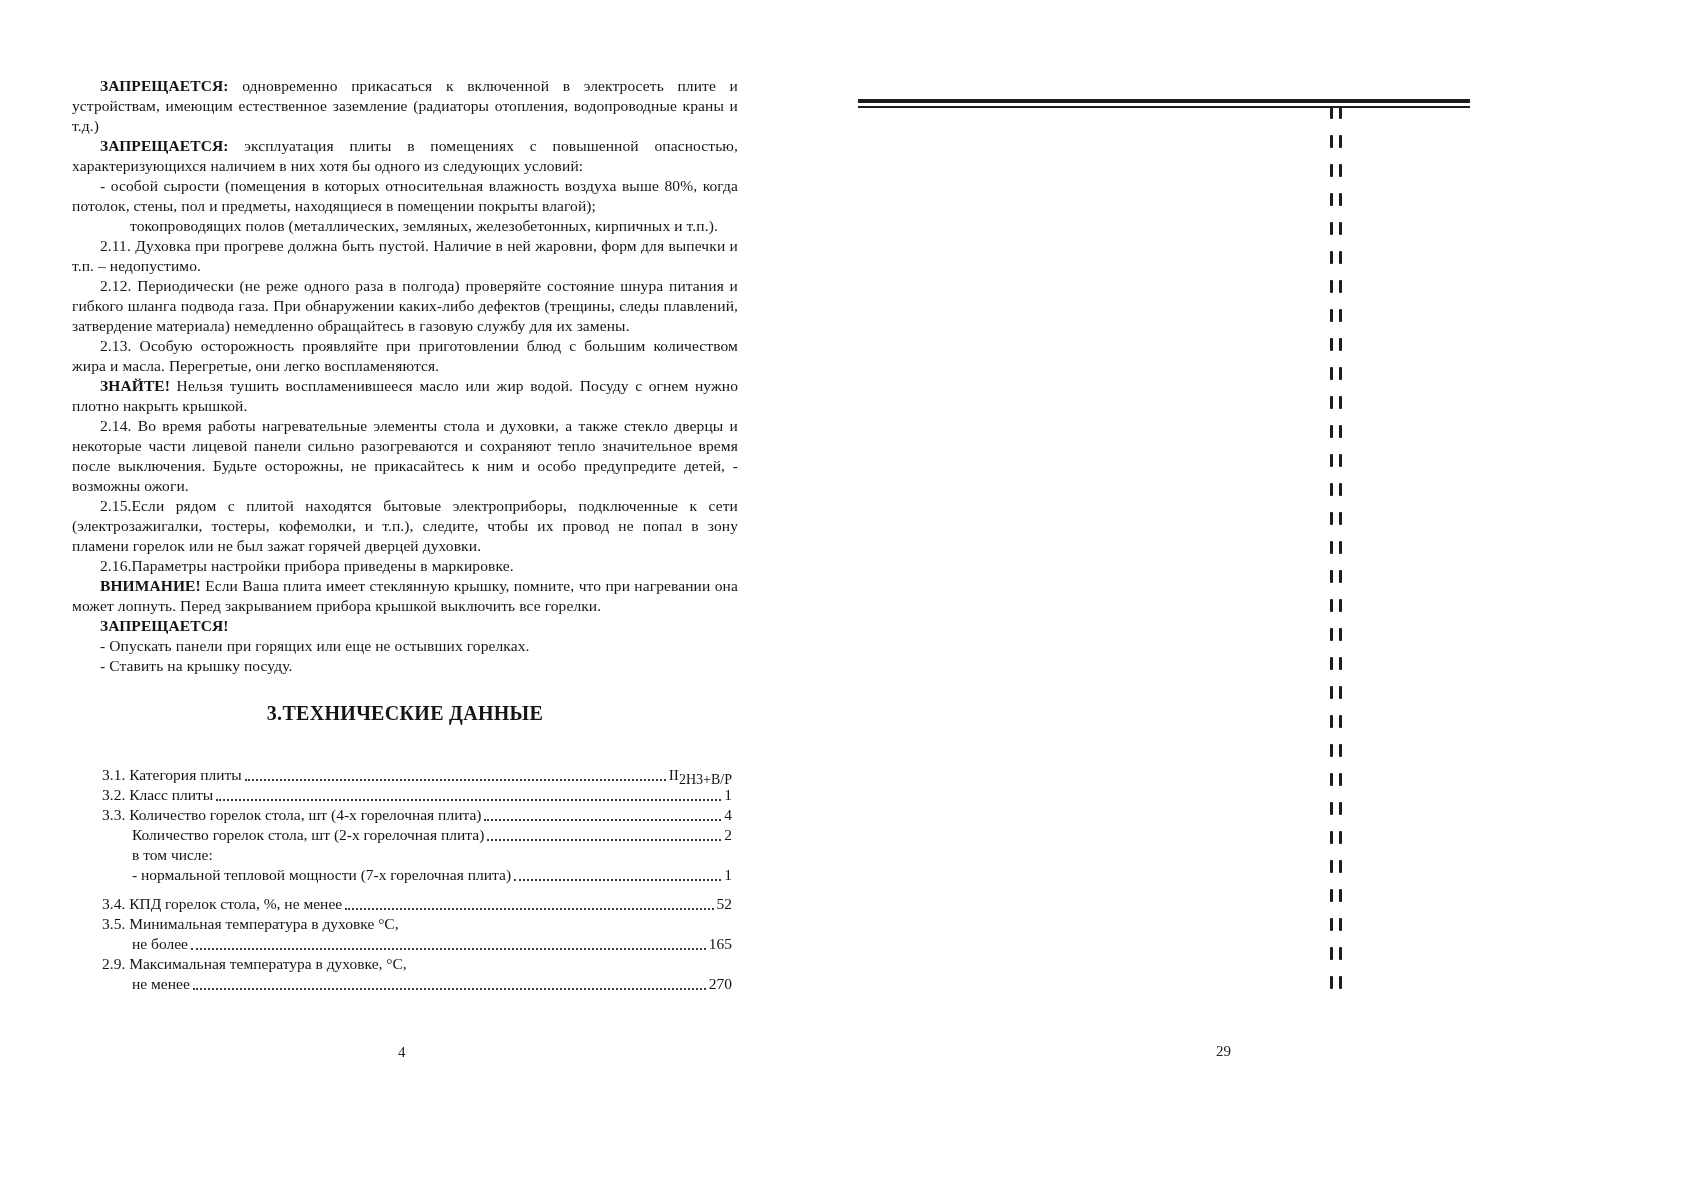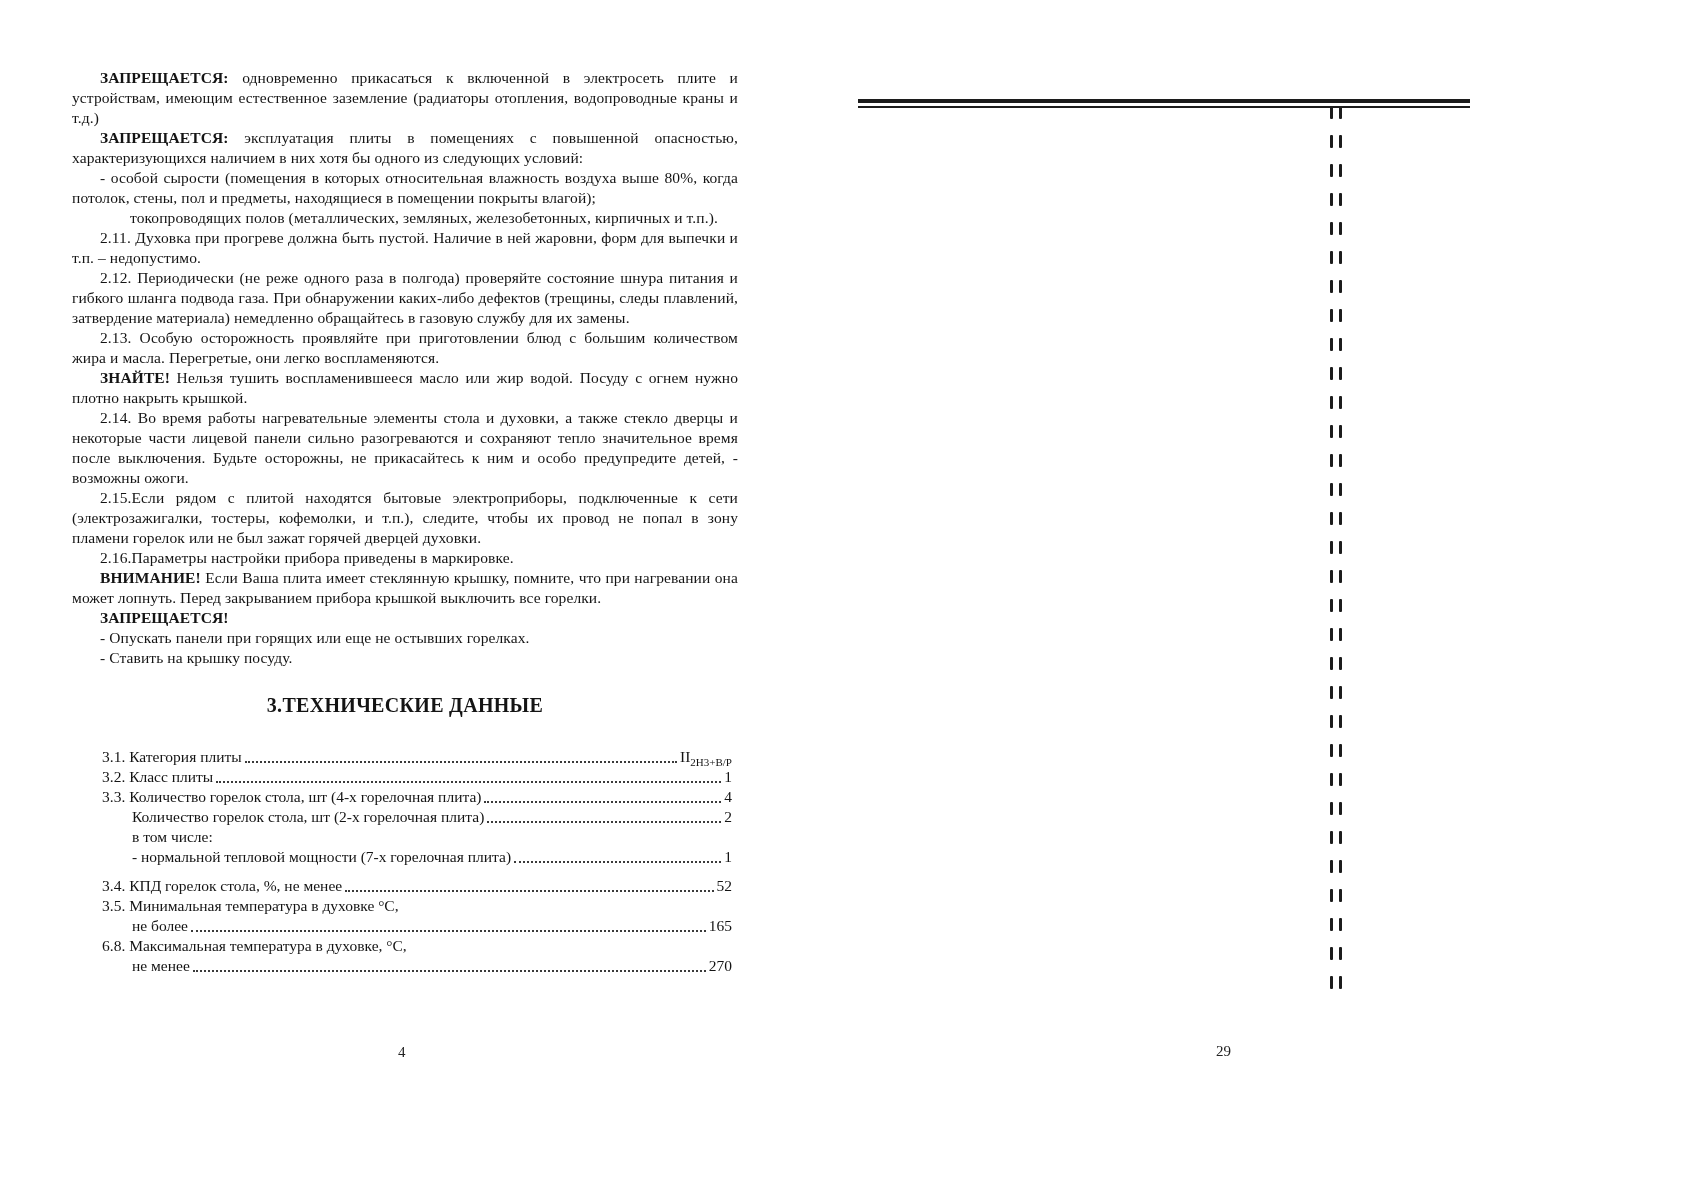--- a/index.html
+++ b/index.html
@@ -8,49 +8,49 @@
     position:relative;
     width:1684px; height:1191px;
     font-family:"Liberation Serif", serif;
     color:#141414;
     overflow:hidden;
   }
   .scan-spread { position:absolute; inset:0; background:#fff; }
 
   
   .left-page {
-    position:absolute; left:72px; top:68px; width:666px;
+    position:absolute; left:72px; top:76px; width:666px;
   }
   .para {
     font-size:15.5px; line-height:20px;
     text-align:justify; text-indent:28px;
     letter-spacing:0.1px;
   }
   .para.indent2 { text-indent:58px; }
   .para b { font-weight:bold; }
 
   .section-heading {
     margin-top:26px;
     text-align:center; font-weight:bold; font-size:20px;
     letter-spacing:0.3px;
   }
 
-  .spec-list { margin-top:30px; padding-left:30px; padding-right:6px; font-size:15.5px; }
+  .spec-list { margin-top:40px; padding-left:30px; padding-right:6px; font-size:15.5px; }
   .spec-line { display:flex; align-items:flex-end; line-height:20px; }
   .spec-line.indent1 { padding-left:30px; }
   .spec-line.gap { margin-top:9px; }
   .spec-label { white-space:nowrap; }
   .spec-dots {
     flex:1 1 auto;
     border-bottom:2px dotted #3a3a3a;
     margin:0 3px 4px 3px;
     min-width:12px;
   }
   .spec-value { white-space:nowrap; }
-  .spec-value sub { font-size:11px; line-height:0; }
+  .spec-value sub { font-size:14px; line-height:0; }
 
   .page-number {
     position:absolute; font-size:15px; color:#222;
   }
   .pn-left { left:398px; top:1044px; }
   .pn-right { left:1216px; top:1043px; }
 
   
   .double-rule {
     position:absolute; left:858px; top:99px; width:612px; height:9px;
@@ -126,21 +126,21 @@
         </div>
         <div class="spec-line">
           <span class="spec-label">3.5. Минимальная температура в духовке °С,</span>
         </div>
         <div class="spec-line indent1">
           <span class="spec-label">не более</span>
           <span class="spec-dots"></span>
           <span class="spec-value">165</span>
         </div>
         <div class="spec-line">
-          <span class="spec-label">6.8. Максимальная температура в духовке, °С,</span>
+          <span class="spec-label">2.9. Максимальная температура в духовке, °С,</span>
         </div>
         <div class="spec-line indent1">
           <span class="spec-label">не менее</span>
           <span class="spec-dots"></span>
           <span class="spec-value">270</span>
         </div>
       </div>
   </div>
 
   <div class="page-number pn-left">4</div>

